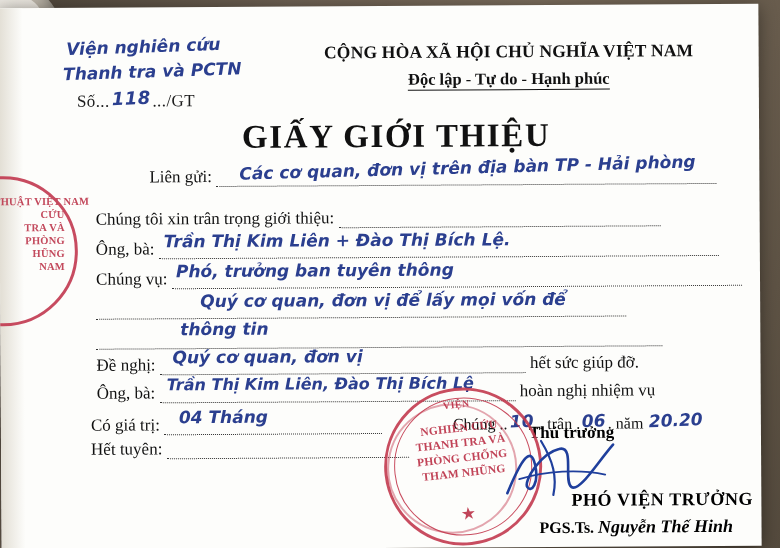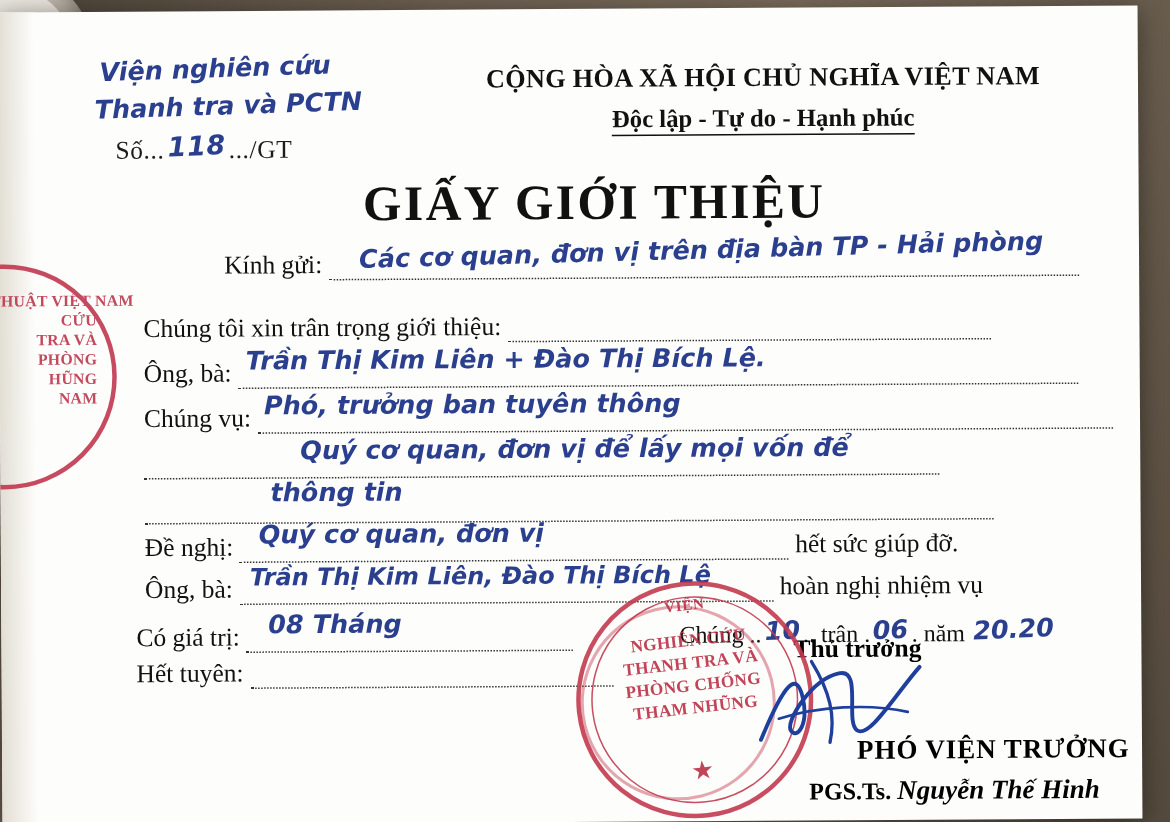--- a/index.html
+++ b/index.html
@@ -306,21 +306,21 @@
     </div>
 
     <div class="hdr-right">
       <div class="r1">CỘNG HÒA XÃ HỘI CHỦ NGHĨA VIỆT NAM</div>
       <div class="r2"><span class="ul">Độc lập - Tự do - Hạnh phúc</span></div>
     </div>
 
     <div class="title">GIẤY GIỚI THIỆU</div>
 
     <div class="row" style="top:160px; left:150px;">
-      <span class="label">Kính gửi:</span>
+      <span class="label">Liên gửi:</span>
       <span class="dots-fill" style="width:500px;"></span>
     </div>
     <div class="hand" style="top:152px; left:240px; transform:rotate(-1.2deg);">Các cơ quan, đơn vị trên địa bàn TP - Hải phòng</div>
 
     <div class="row" style="top:202px; left:96px;">
       <span class="label">Chúng tôi xin trân trọng giới thiệu:</span>
       <span class="dots-fill" style="width:322px;"></span>
     </div>
 
     <div class="row" style="top:232px; left:96px;">
@@ -355,21 +355,21 @@
       <span class="label">Ông, bà:</span>
       <span class="dots-fill" style="width:356px;"></span>
       <span>hoàn nghị nhiệm vụ</span>
     </div>
     <div class="hand sm" style="top:368px; left:166px;">Trần Thị Kim Liên, Đào Thị Bích Lệ</div>
 
     <div class="row" style="top:408px; left:90px;">
       <span class="label">Có giá trị:</span>
       <span class="dots-fill" style="width:218px;"></span>
     </div>
-    <div class="hand" style="top:400px; left:178px;">08 Tháng</div>
+    <div class="hand" style="top:400px; left:178px;">04 Tháng</div>
 
     <div class="row" style="top:432px; left:90px;">
       <span class="label">Hết tuyên:</span>
       <span class="dots-fill" style="width:242px;"></span>
     </div>
 
     <div class="row" style="top:408px; left:452px; font-size:16px;">
       <span>Chúng</span>
       <span>..</span><span class="so-num" style="font-size:17px;">10</span><span>..</span>
       <span>trân</span>

